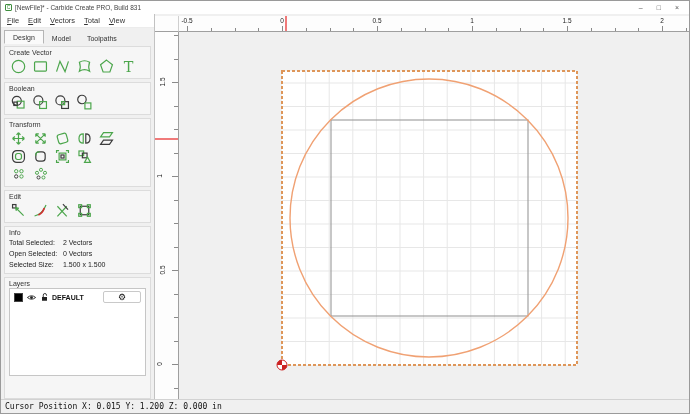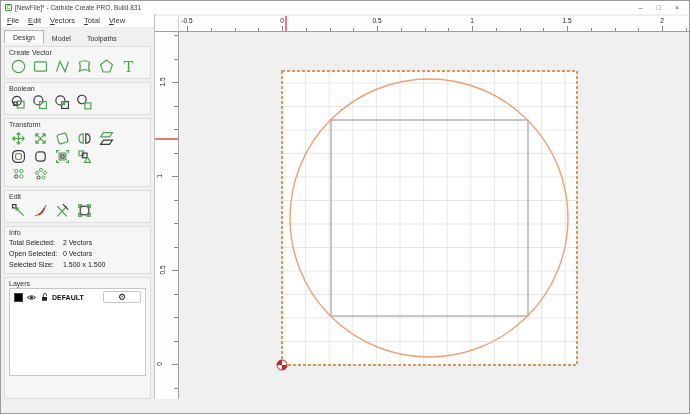--- a/index.html
+++ b/index.html
@@ -406,13 +406,16 @@
         <circle cx="250" cy="186" r="139" fill="none" stroke-width="1.4" stroke="#f0a173"></circle>
         <g>
           <circle cx="103" cy="333" r="5" fill="#ffffff" stroke="#cc2222" stroke-width="1"></circle>
           <path d="M103 333 L108 333 A5 5 0 0 1 103 338 Z" fill="#cc2222"></path>
           <path d="M103 333 L98 333 A5 5 0 0 1 103 328 Z" fill="#cc2222"></path>
         </g>
       </svg>
     </div>
   </div>
 
+  <div class="statusbar">
+    <span>Cursor Position X: 0.015 Y: 1.200 Z: 0.000 in</span>
+  </div>
 </div>
 
 </body></html>

